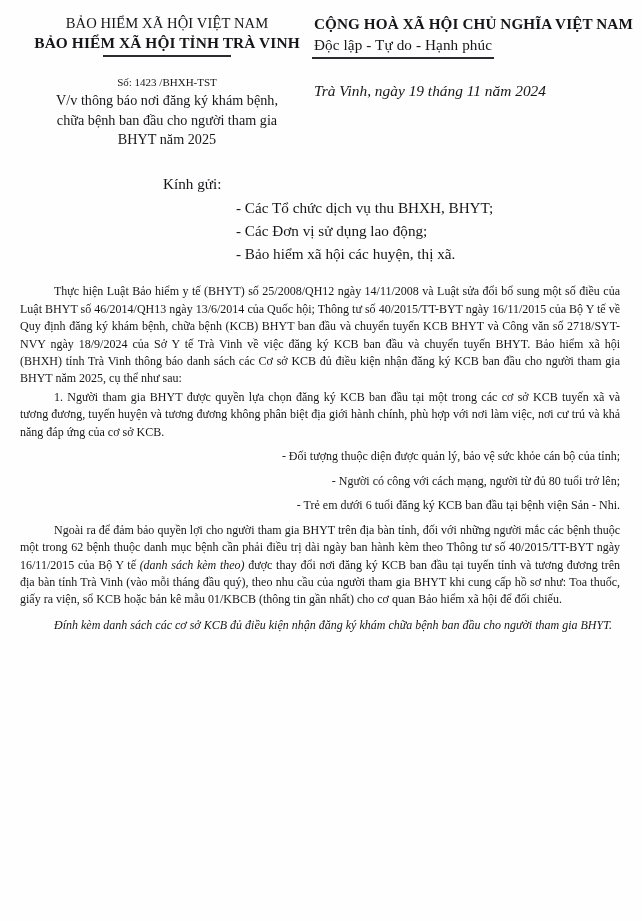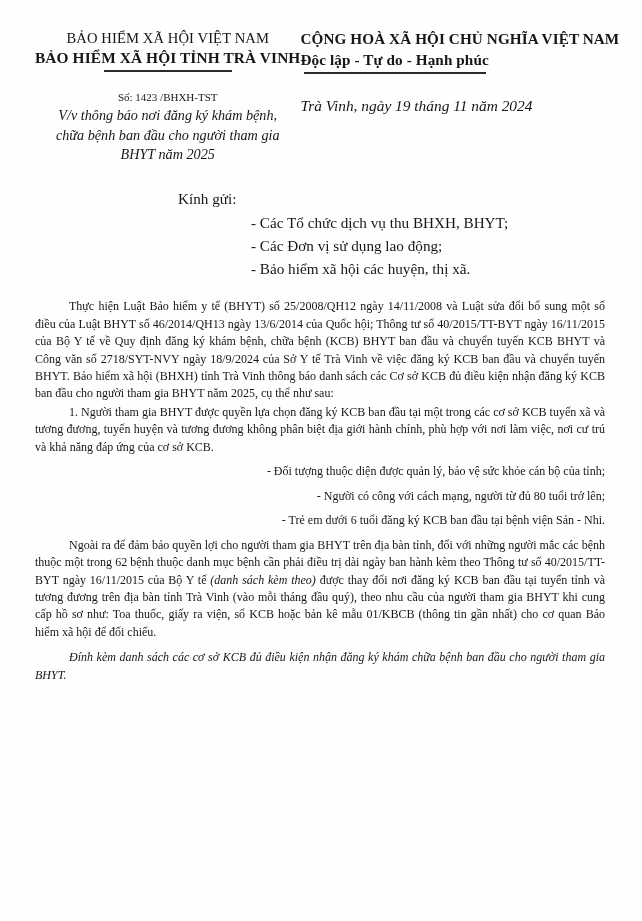--- a/index.html
+++ b/index.html
@@ -15,21 +15,21 @@
     font-family: "Liberation Serif", "DejaVu Serif", serif;
     color: #16161a;
     -webkit-font-smoothing: antialiased;
   }
   .page {
     position: relative;
     width: 642px;
     height: 921px;
     background: #fefefe;
     box-sizing: border-box;
-    padding: 15px;
+    padding: 0;
   }
 
   
   .doc-header {
     display: flex;
     align-items: flex-start;
     padding: 14px 14px 0 14px;
   }
   .header-col {
     box-sizing: border-box;
@@ -68,21 +68,21 @@
     background: #2a2a30;
   }
   .nation-line-1 {
     font-weight: bold;
     font-size: 15.2px;
     letter-spacing: 0.1px;
     line-height: 1.3;
     white-space: nowrap;
   }
   .nation-line-2 {
-    font-weight: bold;
+    font-weight: normal;
     font-size: 15.2px;
     line-height: 1.3;
     letter-spacing: 0.1px;
     white-space: nowrap;
     position: relative;
     display: inline-block;
     margin-top: 1px;
   }
   .nation-line-2 .rule {
     position: absolute;
@@ -97,21 +97,20 @@
   .doc-number {
     margin-top: 22px;
     font-size: 11px;
     line-height: 1.32;
     white-space: nowrap;
   }
   .doc-subject {
     font-size: 14.2px;
     line-height: 1.36;
     margin-top: 2px;
-    font-style: italic;
   }
   .doc-subject div { white-space: nowrap; }
 
   .doc-place-date {
     margin-top: 27px;
     font-style: italic;
     font-size: 15.4px;
     white-space: nowrap;
   }
 

